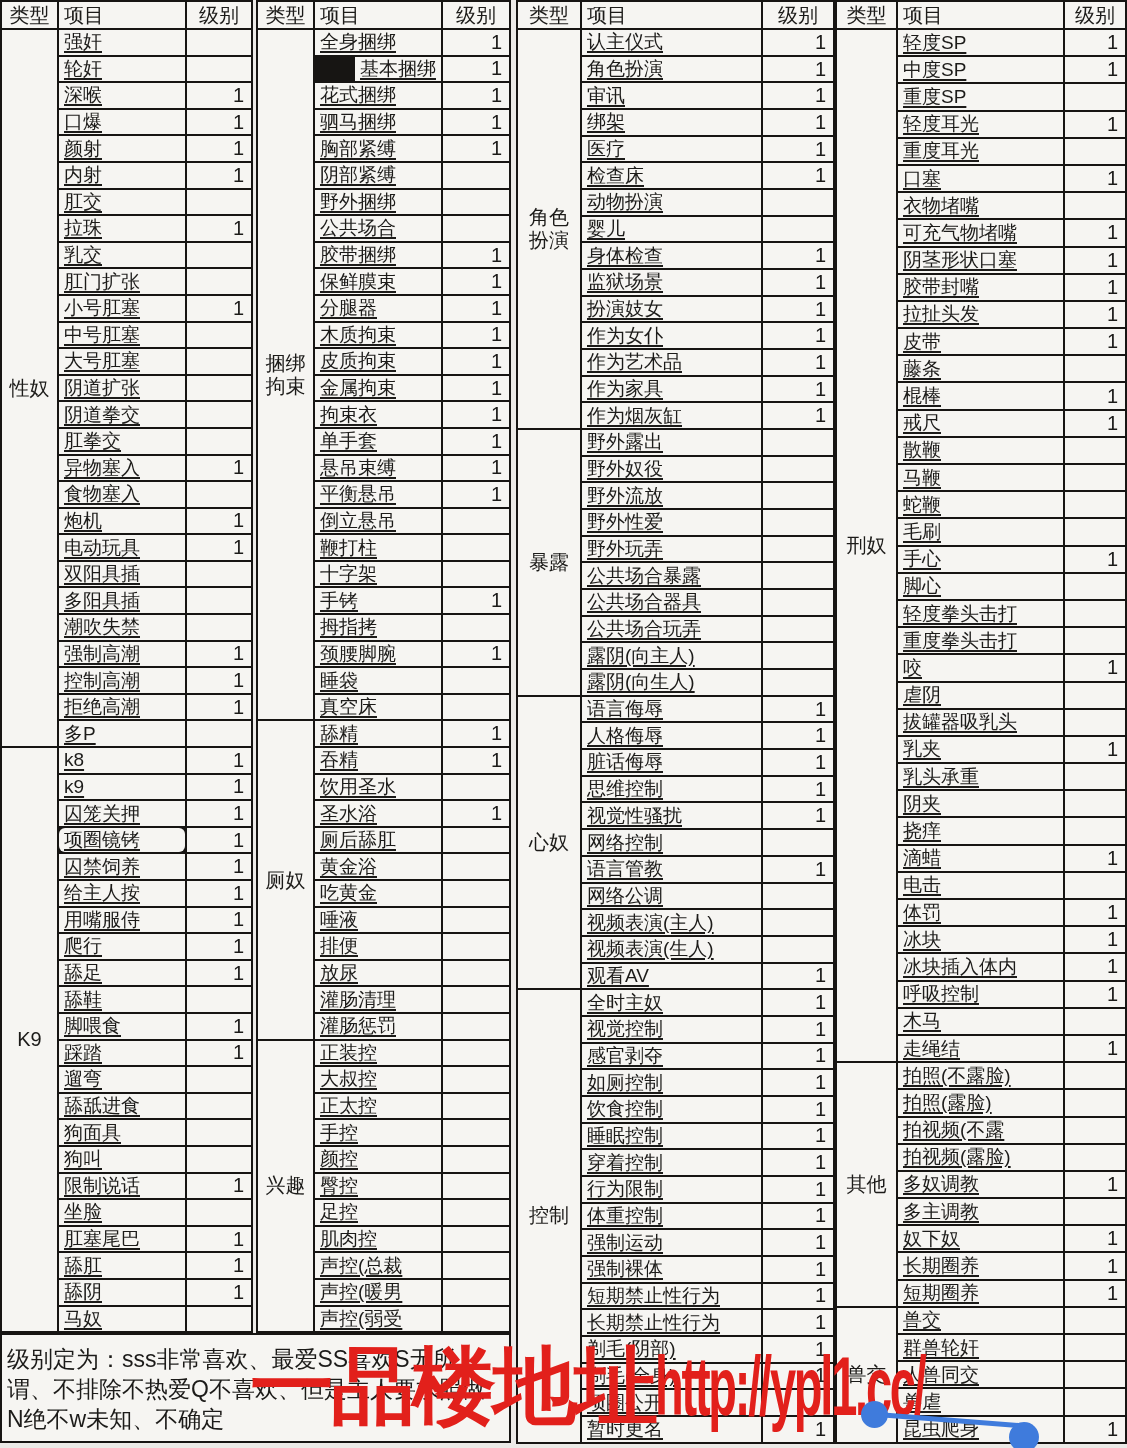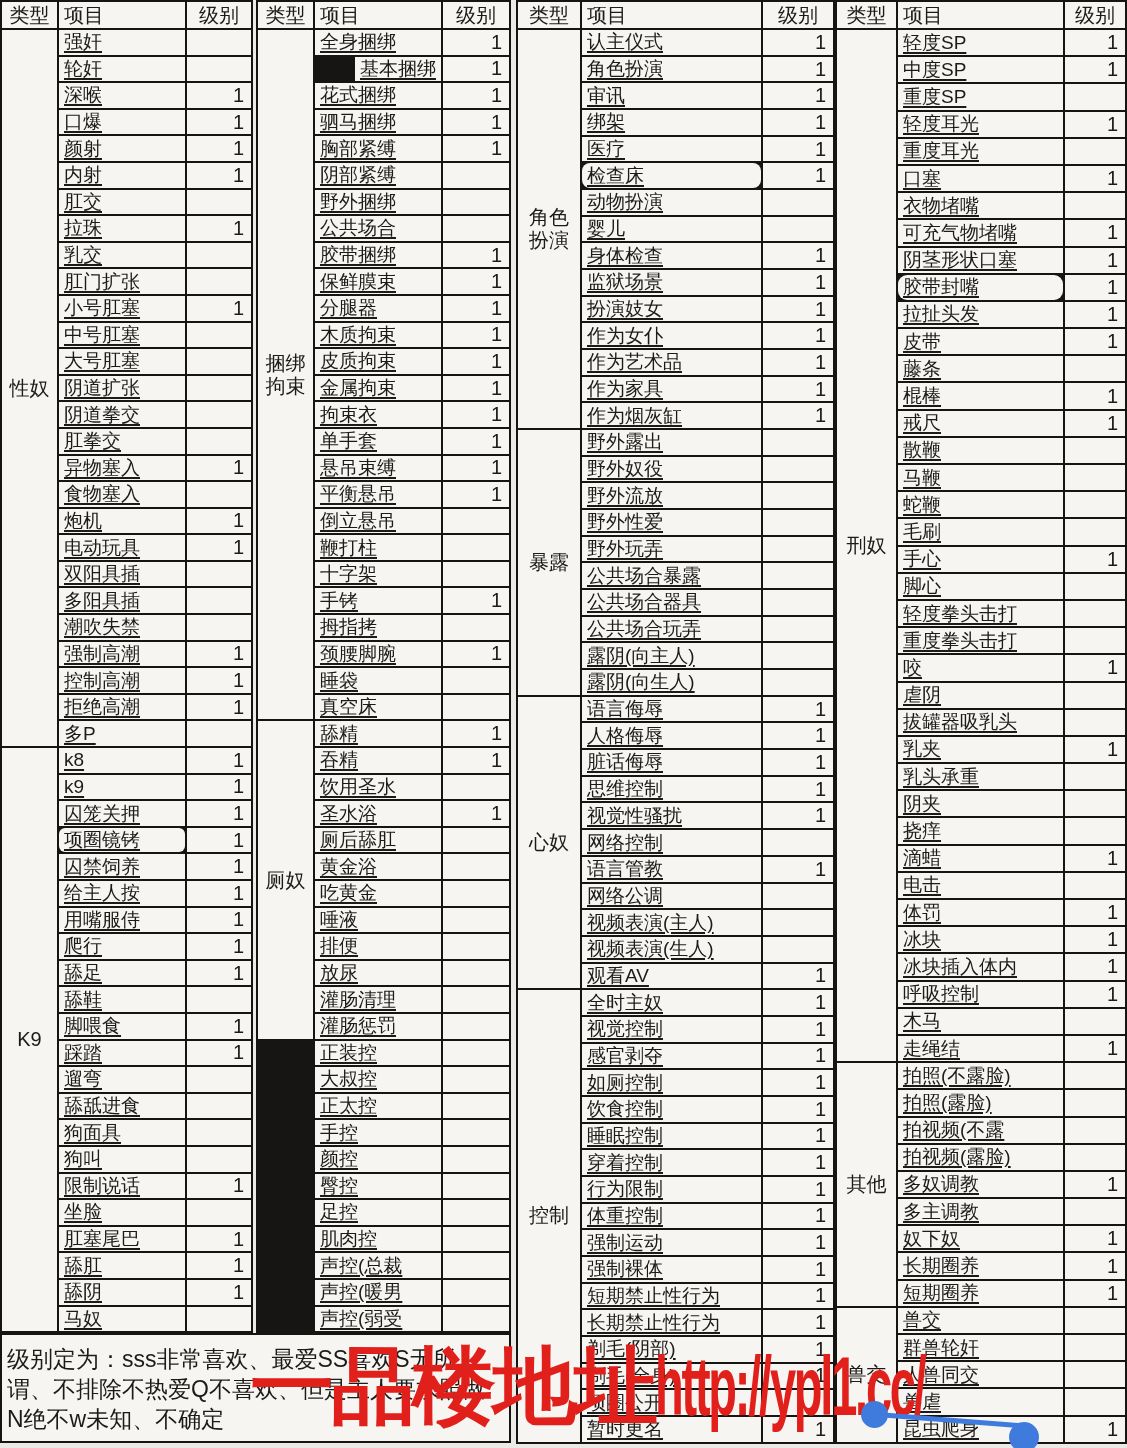--- a/index.html
+++ b/index.html
@@ -239,20 +239,21 @@
     <div class="cell item" style="grid-area: 35 / 2;">唾液</div>
     <div class="cell level" style="grid-area: 35 / 3;"></div>
     <div class="cell item" style="grid-area: 36 / 2;">排便</div>
     <div class="cell level" style="grid-area: 36 / 3;"></div>
     <div class="cell item" style="grid-area: 37 / 2;">放尿</div>
     <div class="cell level" style="grid-area: 37 / 3;"></div>
     <div class="cell item" style="grid-area: 38 / 2;">灌肠清理</div>
     <div class="cell level" style="grid-area: 38 / 3;"></div>
     <div class="cell item" style="grid-area: 39 / 2;">灌肠惩罚</div>
     <div class="cell level" style="grid-area: 39 / 3;"></div>
+    <div class="cell cat" style="grid-area: 40 / 1 / span 11;">兴趣</div>
     <div class="cell item" style="grid-area: 40 / 2;">正装控</div>
     <div class="cell level" style="grid-area: 40 / 3;"></div>
     <div class="cell item" style="grid-area: 41 / 2;">大叔控</div>
     <div class="cell level" style="grid-area: 41 / 3;"></div>
     <div class="cell item" style="grid-area: 42 / 2;">正太控</div>
     <div class="cell level" style="grid-area: 42 / 3;"></div>
     <div class="cell item" style="grid-area: 43 / 2;">手控</div>
     <div class="cell level" style="grid-area: 43 / 3;"></div>
     <div class="cell item" style="grid-area: 44 / 2;">颜控</div>
     <div class="cell level" style="grid-area: 44 / 3;"></div>
@@ -277,21 +278,21 @@
     <div class="cell item" style="grid-area: 2 / 2;">认主仪式</div>
     <div class="cell level" style="grid-area: 2 / 3;">1</div>
     <div class="cell item" style="grid-area: 3 / 2;">角色扮演</div>
     <div class="cell level" style="grid-area: 3 / 3;">1</div>
     <div class="cell item" style="grid-area: 4 / 2;">审讯</div>
     <div class="cell level" style="grid-area: 4 / 3;">1</div>
     <div class="cell item" style="grid-area: 5 / 2;">绑架</div>
     <div class="cell level" style="grid-area: 5 / 3;">1</div>
     <div class="cell item" style="grid-area: 6 / 2;">医疗</div>
     <div class="cell level" style="grid-area: 6 / 3;">1</div>
-    <div class="cell item" style="grid-area: 7 / 2; border-radius: 8px;">检查床</div>
+    <div class="cell item" style="grid-area: 7 / 2;">检查床</div>
     <div class="cell level" style="grid-area: 7 / 3;">1</div>
     <div class="cell item" style="grid-area: 8 / 2;">动物扮演</div>
     <div class="cell level" style="grid-area: 8 / 3;"></div>
     <div class="cell item" style="grid-area: 9 / 2;">婴儿</div>
     <div class="cell level" style="grid-area: 9 / 3;"></div>
     <div class="cell item" style="grid-area: 10 / 2;">身体检查</div>
     <div class="cell level" style="grid-area: 10 / 3;">1</div>
     <div class="cell item" style="grid-area: 11 / 2;">监狱场景</div>
     <div class="cell level" style="grid-area: 11 / 3;">1</div>
     <div class="cell item" style="grid-area: 12 / 2;">扮演妓女</div>
@@ -400,21 +401,21 @@
     <div class="cell item" style="grid-area: 6 / 2;">重度耳光</div>
     <div class="cell level" style="grid-area: 6 / 3;"></div>
     <div class="cell item" style="grid-area: 7 / 2;">口塞</div>
     <div class="cell level" style="grid-area: 7 / 3;">1</div>
     <div class="cell item" style="grid-area: 8 / 2;">衣物堵嘴</div>
     <div class="cell level" style="grid-area: 8 / 3;"></div>
     <div class="cell item" style="grid-area: 9 / 2;">可充气物堵嘴</div>
     <div class="cell level" style="grid-area: 9 / 3;">1</div>
     <div class="cell item" style="grid-area: 10 / 2;">阴茎形状口塞</div>
     <div class="cell level" style="grid-area: 10 / 3;">1</div>
-    <div class="cell item" style="grid-area: 11 / 2; border-radius: 9px;">胶带封嘴</div>
+    <div class="cell item" style="grid-area: 11 / 2;">胶带封嘴</div>
     <div class="cell level" style="grid-area: 11 / 3;">1</div>
     <div class="cell item" style="grid-area: 12 / 2;">拉扯头发</div>
     <div class="cell level" style="grid-area: 12 / 3;">1</div>
     <div class="cell item" style="grid-area: 13 / 2;">皮带</div>
     <div class="cell level" style="grid-area: 13 / 3;">1</div>
     <div class="cell item" style="grid-area: 14 / 2;">藤条</div>
     <div class="cell level" style="grid-area: 14 / 3;"></div>
     <div class="cell item" style="grid-area: 15 / 2;">棍棒</div>
     <div class="cell level" style="grid-area: 15 / 3;">1</div>
     <div class="cell item" style="grid-area: 16 / 2;">戒尺</div>

